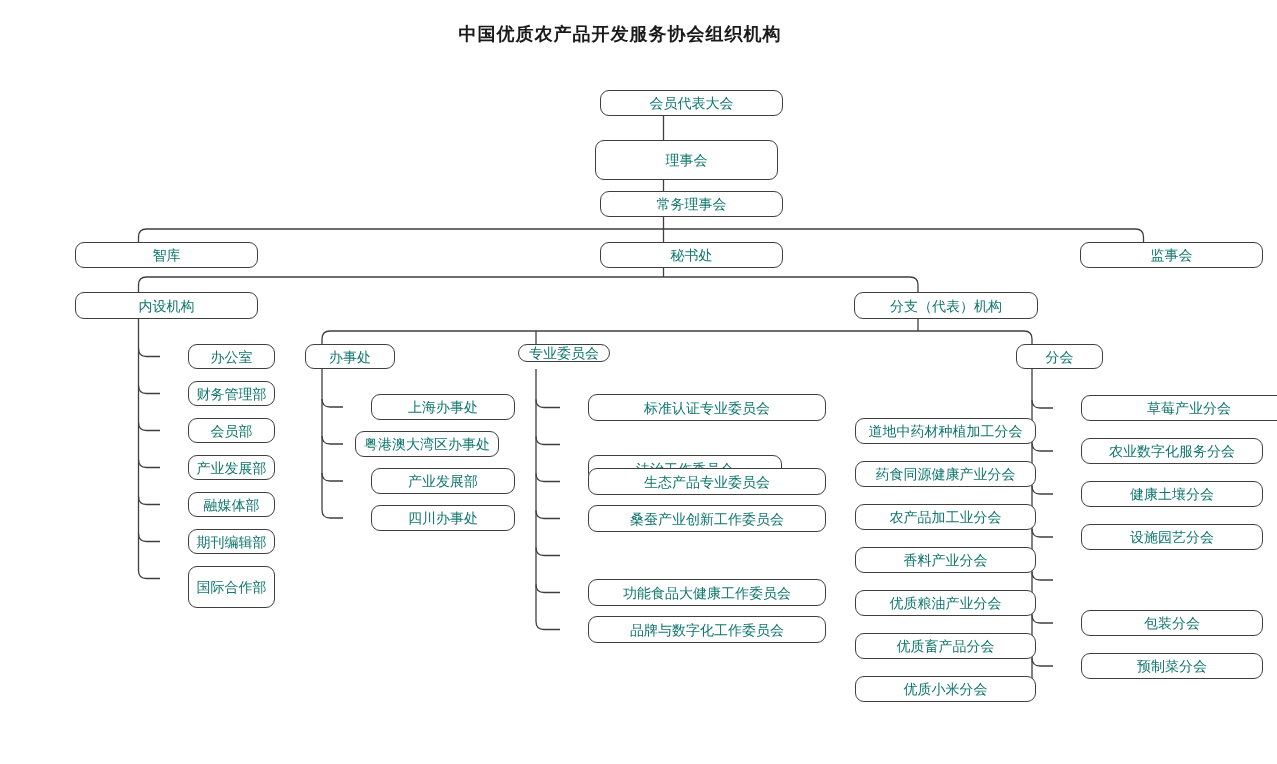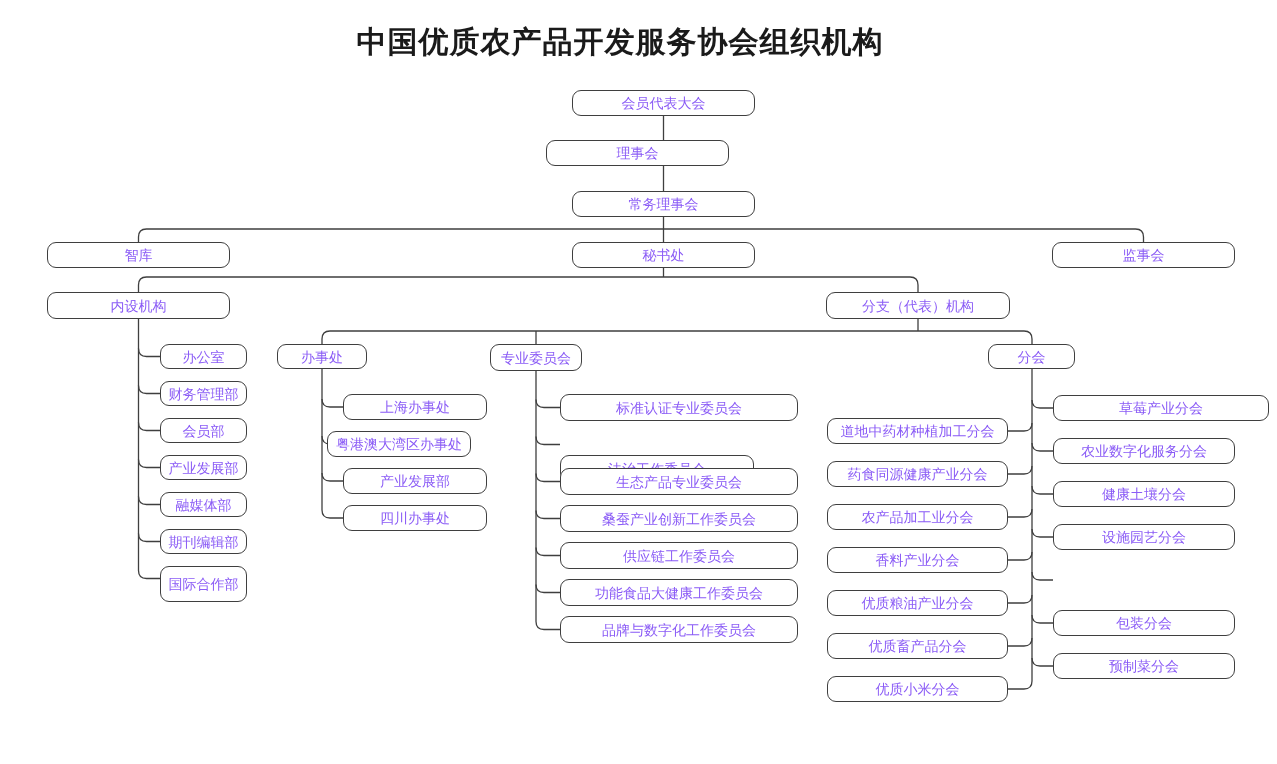--- a/index.html
+++ b/index.html
@@ -11,37 +11,38 @@
     background: #ffffff;
     font-family: "Liberation Sans", sans-serif;
     overflow: hidden;
   }
   .title {
     position: absolute;
     left: 0;
     top: 22px;
     width: 1240px;
     text-align: center;
-    font-size: 30px;
+    font-size: 18px;
     font-weight: 600;
     color: #1a1a1a;
     letter-spacing: 1px;
   }
   .node {
     position: absolute;
     border: 1.4px solid #3f3f3f;
     border-radius: 9px;
     background: #ffffff;
     display: flex;
     align-items: center;
     justify-content: center;
     font-size: 14px;
-    color: #8b5cf6;
+    color: #0f766e;
     white-space: nowrap;
     line-height: 1;
+    margin-left: 28px;
   }
   svg.connectors {
     position: absolute;
     left: 0;
     top: 0;
     pointer-events: none;
   }
   svg.connectors path {
     fill: none;
     stroke: #3f3f3f;
@@ -103,50 +104,49 @@
 
     <path d="M1032,423 Q1032,431 1024,431 H1008"></path>
     <path d="M1032,466 Q1032,474 1024,474 H1008"></path>
     <path d="M1032,509 Q1032,517 1024,517 H1008"></path>
     <path d="M1032,552 Q1032,560 1024,560 H1008"></path>
     <path d="M1032,595 Q1032,603 1024,603 H1008"></path>
     <path d="M1032,638 Q1032,646 1024,646 H1008"></path>
   </svg>
 
   <div class="node" style="left:572px;top:90px;width:183px;height:26px">会员代表大会</div>
-  <div class="node" style="left:546px;top:140px;width:183px;height:26px">理事会</div>
+  <div class="node" style="left:567px;top:140px;width:183px;height:40px">理事会</div>
   <div class="node" style="left:572px;top:191px;width:183px;height:26px">常务理事会</div>
 
   <div class="node" style="left:47px;top:242px;width:183px;height:26px">智库</div>
   <div class="node" style="left:572px;top:242px;width:183px;height:26px">秘书处</div>
   <div class="node" style="left:1052px;top:242px;width:183px;height:26px">监事会</div>
 
   <div class="node" style="left:47px;top:292px;width:183px;height:27px">内设机构</div>
   <div class="node" style="left:826px;top:292px;width:184px;height:27px">分支（代表）机构</div>
 
   <div class="node" style="left:160px;top:344px;width:87px;height:25px">办公室</div>
   <div class="node" style="left:160px;top:381px;width:87px;height:25px">财务管理部</div>
   <div class="node" style="left:160px;top:418px;width:87px;height:25px">会员部</div>
   <div class="node" style="left:160px;top:455px;width:87px;height:25px">产业发展部</div>
   <div class="node" style="left:160px;top:492px;width:87px;height:25px">融媒体部</div>
   <div class="node" style="left:160px;top:529px;width:87px;height:25px">期刊编辑部</div>
-  <div class="node" style="left:160px;top:566px;width:87px;height:36px">国际合作部</div>
+  <div class="node" style="left:160px;top:566px;width:87px;height:42px">国际合作部</div>
 
   <div class="node" style="left:277px;top:344px;width:90px;height:25px">办事处</div>
   <div class="node" style="left:343px;top:394px;width:144px;height:26px">上海办事处</div>
   <div class="node" style="left:327px;top:431px;width:144px;height:26px">粤港澳大湾区办事处</div>
   <div class="node" style="left:343px;top:468px;width:144px;height:26px">产业发展部</div>
   <div class="node" style="left:343px;top:505px;width:144px;height:26px">四川办事处</div>
 
-  <div class="node" style="left:490px;top:344px;width:92px;height:27px">专业委员会</div>
+  <div class="node" style="left:490px;top:344px;width:92px;height:18px">专业委员会</div>
   <div class="node" style="left:560px;top:394px;width:238px;height:27px">标准认证专业委员会</div>
   <div class="node" style="left:560px;top:455px;width:194px;height:27px">法治工作委员会</div>
   <div class="node" style="left:560px;top:468px;width:238px;height:27px">生态产品专业委员会</div>
   <div class="node" style="left:560px;top:505px;width:238px;height:27px">桑蚕产业创新工作委员会</div>
-  <div class="node" style="left:560px;top:542px;width:238px;height:27px">供应链工作委员会</div>
   <div class="node" style="left:560px;top:579px;width:238px;height:27px">功能食品大健康工作委员会</div>
   <div class="node" style="left:560px;top:616px;width:238px;height:27px">品牌与数字化工作委员会</div>
 
   <div class="node" style="left:988px;top:344px;width:87px;height:25px">分会</div>
 
   <div class="node" style="left:827px;top:418px;width:181px;height:26px">道地中药材种植加工分会</div>
   <div class="node" style="left:827px;top:461px;width:181px;height:26px">药食同源健康产业分会</div>
   <div class="node" style="left:827px;top:504px;width:181px;height:26px">农产品加工业分会</div>
   <div class="node" style="left:827px;top:590px;width:181px;height:26px">优质粮油产业分会</div>
   <div class="node" style="left:827px;top:547px;width:181px;height:26px">香料产业分会</div>

